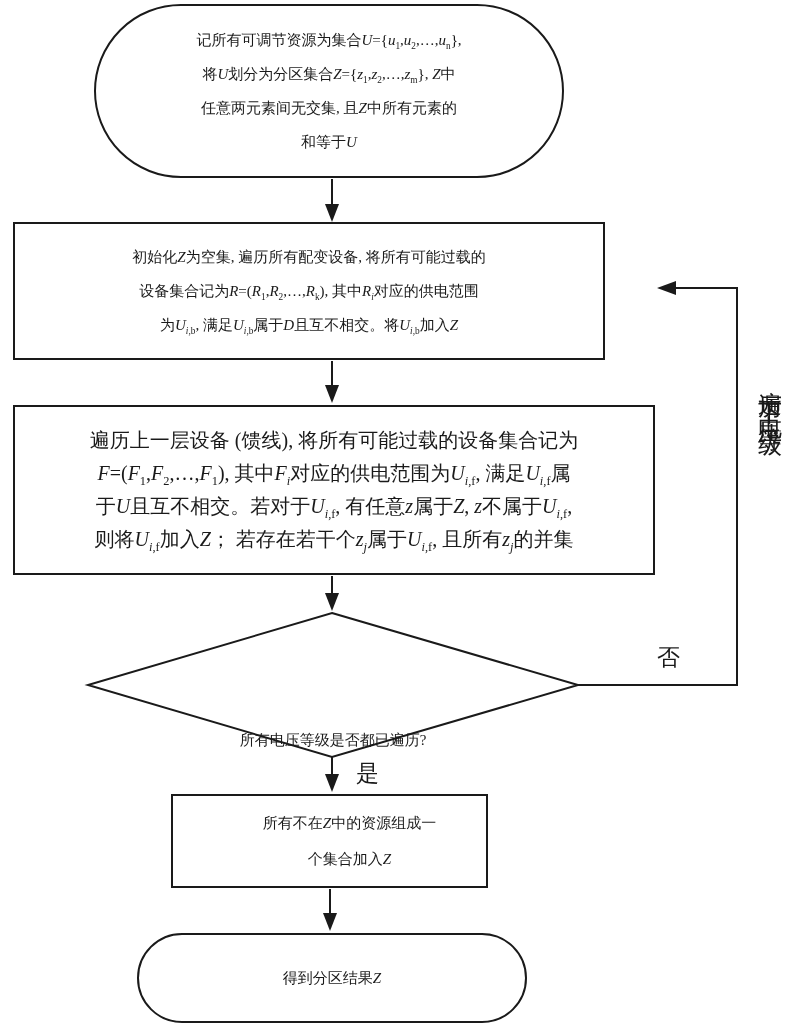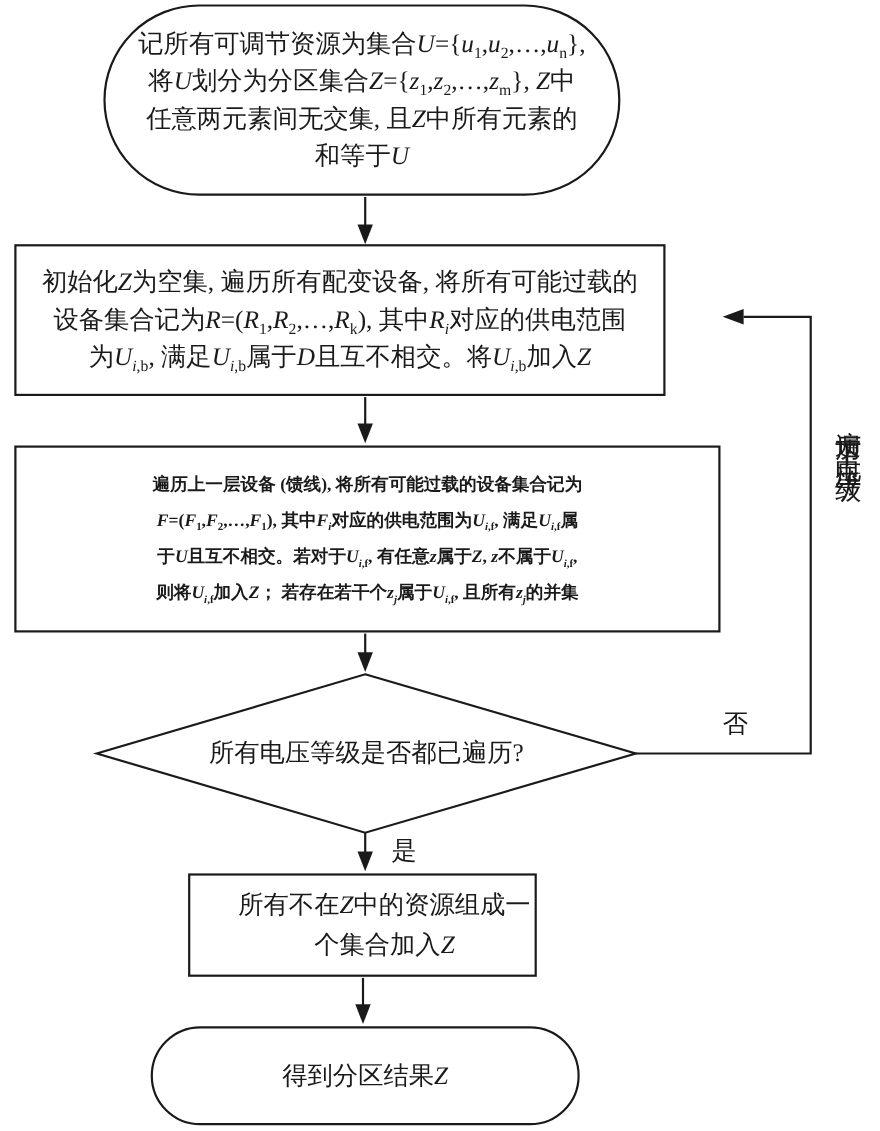--- a/index.html
+++ b/index.html
@@ -17,26 +17,26 @@
     overflow:hidden;
   }
   .lines{position:absolute;left:0;top:0;z-index:0;}
   .lines .stroke{stroke:var(--line-color);stroke-width:2;fill:none;}
   .lines .head{fill:var(--line-color);stroke:none;}
   .lines .shape{fill:#ffffff;stroke:var(--line-color);stroke-width:2;}
   .node{
     position:absolute;z-index:1;box-sizing:border-box;
     border:2px solid var(--line-color);background:#ffffff;
     display:flex;flex-direction:column;justify-content:center;align-items:center;
-    text-align:center;font-size:23px;line-height:34px;
+    text-align:center;font-size:15px;line-height:34px;
   }
   .no-border{border:none;background:transparent;}
   .stadium-top{border-radius:88px;}
   .stadium-bottom{border-radius:46px;justify-content:center;}
-  .tight{line-height:33px;font-size:16px;font-weight:bold;}
+  .tight{line-height:33px;font-size:20px;}
   .label{
     position:absolute;z-index:2;font-size:23px;line-height:26px;
     background:transparent;
   }
   .loop-label{
     writing-mode:vertical-rl;text-orientation:upright;
     font-size:24px;letter-spacing:6px;
   }
   sub{font-size:62%;line-height:0;}
   i{font-style:italic;}
@@ -94,21 +94,21 @@
     <div>为<i>U</i><sub><i>i</i>,b</sub>, 满足<i>U</i><sub><i>i</i>,b</sub>属于<i>D</i>且互不相交。将<i>U</i><sub><i>i</i>,b</sub>加入<i>Z</i></div>
   </div>
 
   <div class="node tight" style="left:13px;top:405px;width:642px;height:170px;">
     <div>遍历上一层设备 (馈线), 将所有可能过载的设备集合记为</div>
     <div><i>F</i>=(<i>F</i><sub>1</sub>,<i>F</i><sub>2</sub>,…,<i>F</i><sub>1</sub>), 其中<i>F</i><sub><i>i</i></sub>对应的供电范围为<i>U</i><sub><i>i</i>,f</sub>, 满足<i>U</i><sub><i>i</i>,f</sub>属</div>
     <div>于<i>U</i>且互不相交。若对于<i>U</i><sub><i>i</i>,f</sub>, 有任意<i>z</i>属于<i>Z</i>, <i>z</i>不属于<i>U</i><sub><i>i</i>,f</sub>,</div>
     <div>则将<i>U</i><sub><i>i</i>,f</sub>加入<i>Z</i>； 若存在若干个<i>z</i><sub><i>j</i></sub>属于<i>U</i><sub><i>i</i>,f</sub>, 且所有<i>z</i><sub><i>j</i></sub>的并集</div>
   </div>
 
-  <div class="node no-border" style="left:88px;top:613px;width:490px;height:144px;">
+  <div class="node no-border" style="left:88px;top:613px;width:490px;height:144px;justify-content:flex-end;">
     <div>所有电压等级是否都已遍历?</div>
   </div>
 
   <div class="node" style="left:171px;top:794px;width:317px;height:94px;line-height:36px;padding-left:40px;">
     <div>所有不在<i>Z</i>中的资源组成一</div>
     <div>个集合加入<i>Z</i></div>
   </div>
 
   <div class="node stadium-bottom" style="left:137px;top:933px;width:390px;height:90px;">
     <div>得到分区结果<i>Z</i></div>

